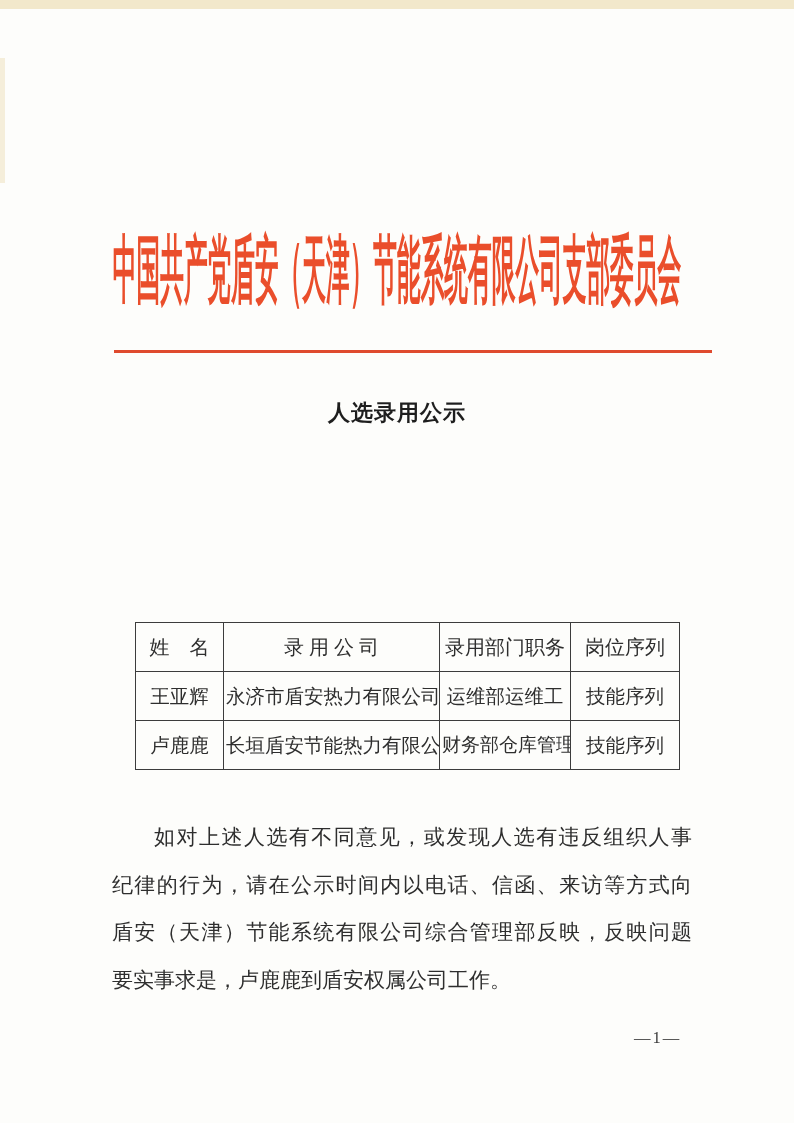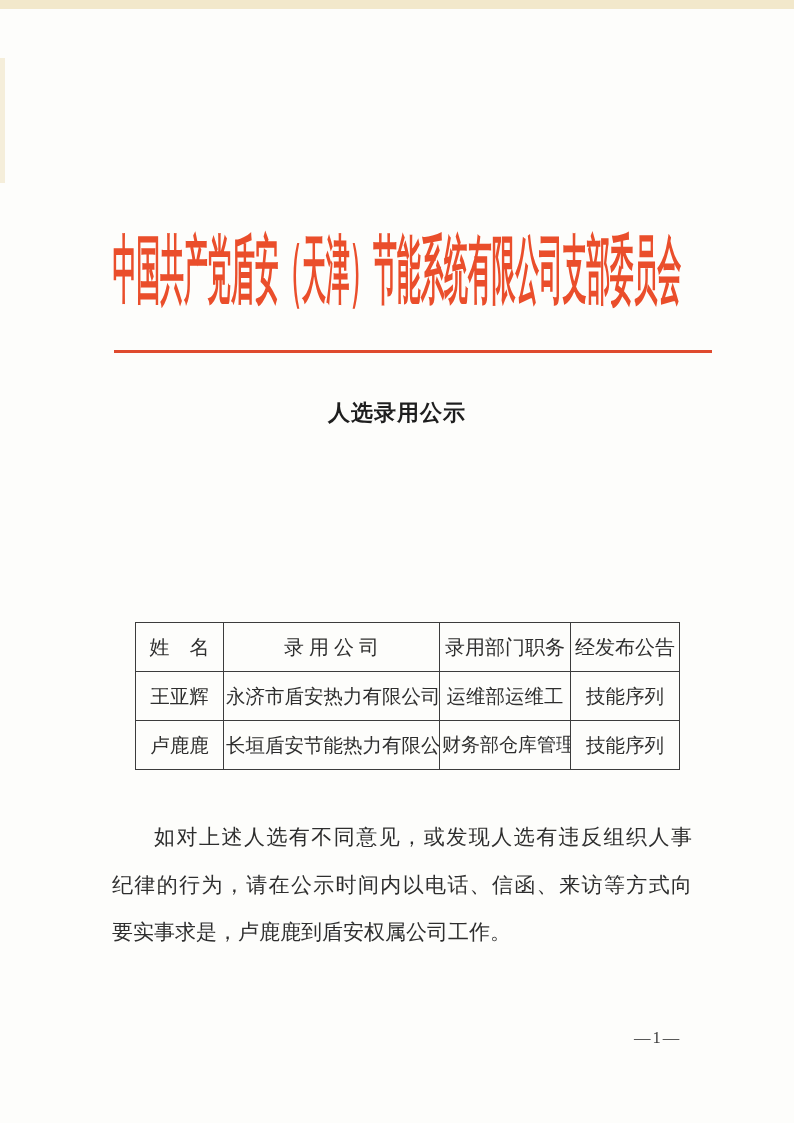--- a/index.html
+++ b/index.html
@@ -117,37 +117,38 @@
       <col class="c1">
         <col class="c2">
         <col class="c3">
         <col class="c4">
     </colgroup>
     <tbody>
       <tr class="header-row">
         <td>姓　名</td>
         <td>录 用 公 司</td>
         <td>录用部门职务</td>
-        <td>经发布公告</td>
+        <td>岗位序列</td>
       </tr>
       <tr>
         <td>王亚辉</td>
         <td>永济市盾安热力有限公司</td>
         <td>运维部运维工</td>
         <td>技能序列</td>
       </tr>
       <tr>
         <td>卢鹿鹿</td>
         <td>长垣盾安节能热力有限公司</td>
         <td class="cell-small">财务部仓库管理员</td>
         <td>技能序列</td>
       </tr>
     </tbody>
   </table>
 
   <div class="para para-2">
     <div class="line first">如对上述人选有不同意见，或发现人选有违反组织人事</div>
     <div class="line">纪律的行为，请在公示时间内以电话、信函、来访等方式向</div>
+    <div class="line">盾安（天津）节能系统有限公司综合管理部反映，反映问题</div>
     <div class="line last">要实事求是，卢鹿鹿到盾安权属公司工作。</div>
   </div>
 
   <div class="page-number">—1—</div>
 </div>
 
 </body></html>

